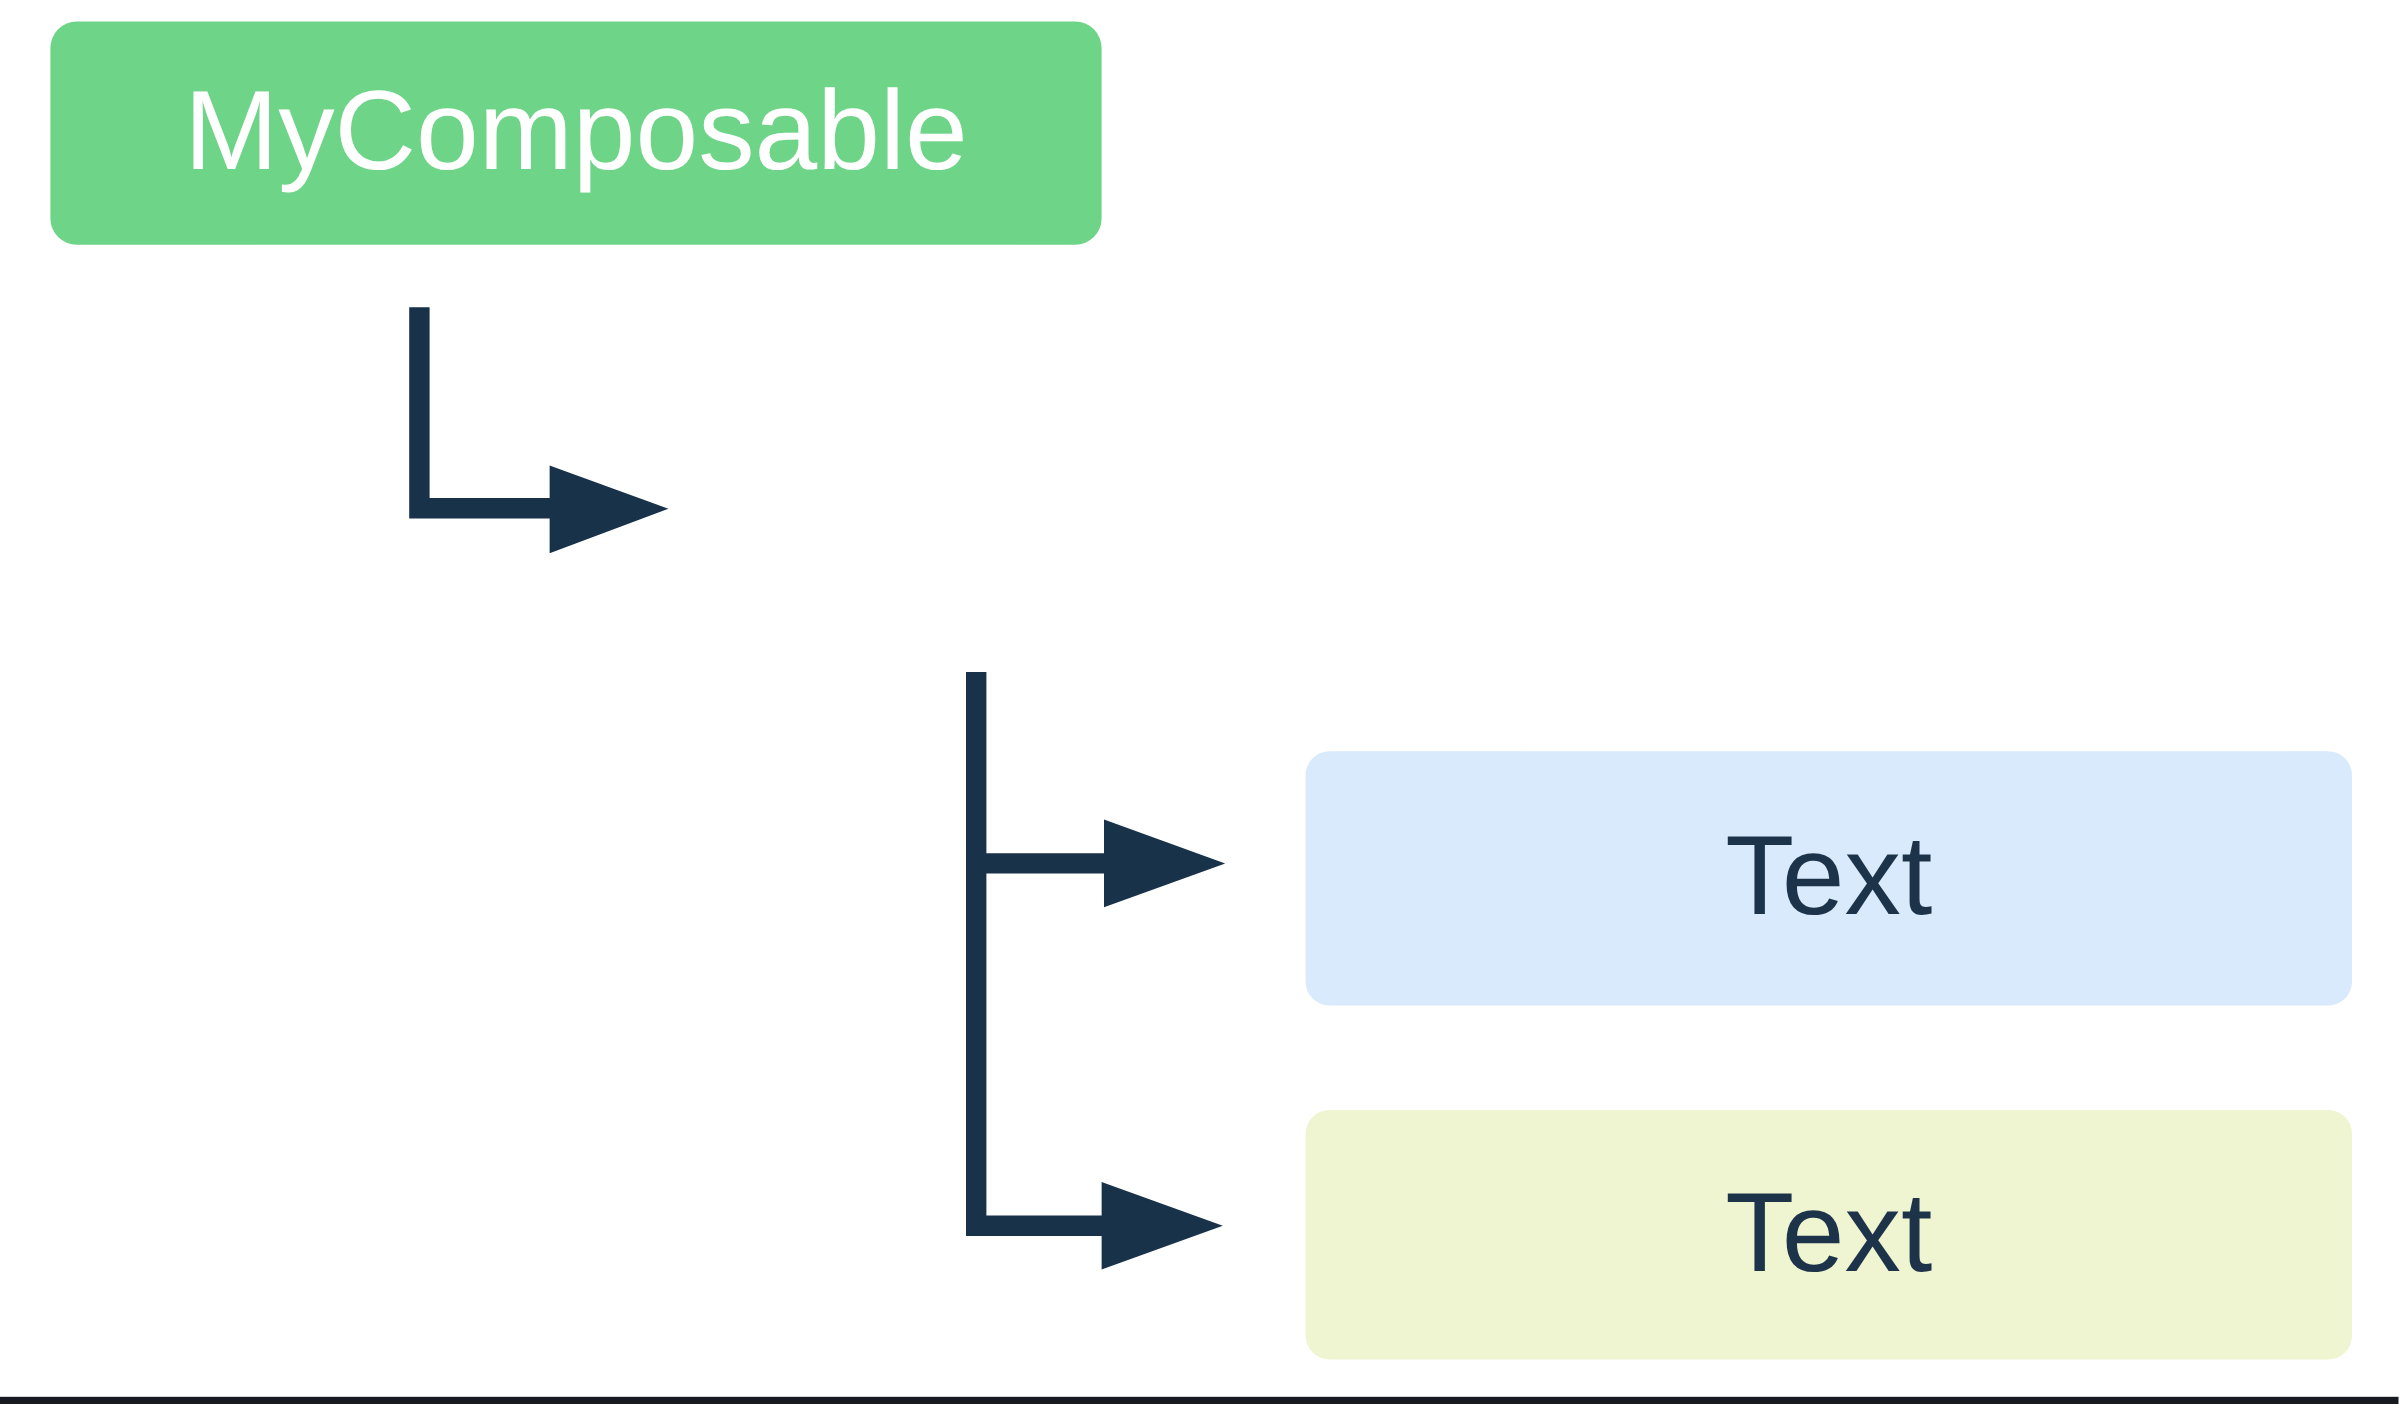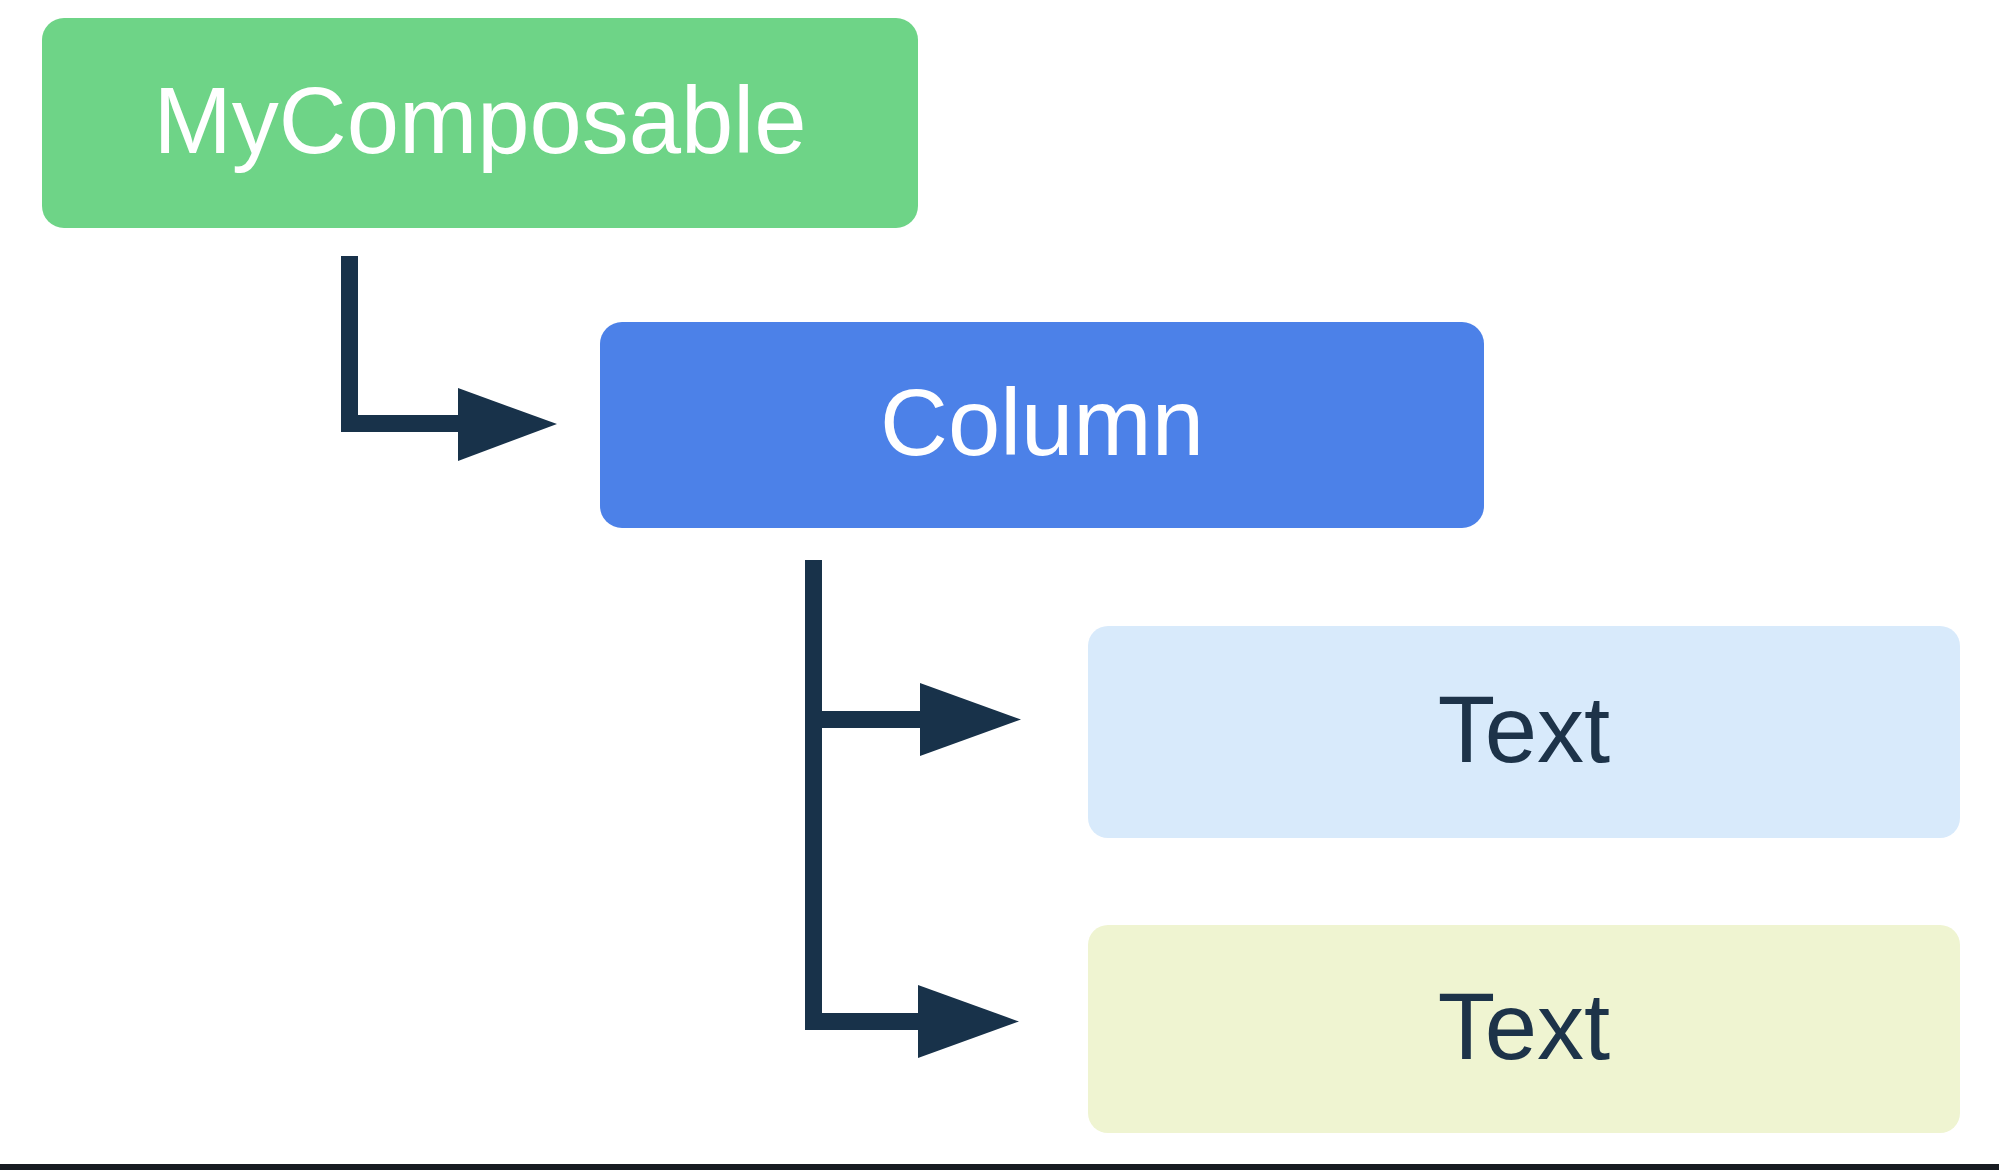--- a/index.html
+++ b/index.html
@@ -24,21 +24,21 @@
     box-sizing: border-box;
   }
   .node .label {
     font-size: 94px;
     font-weight: 400;
     line-height: 1;
     letter-spacing: 0px;
     white-space: nowrap;
     transform: translateY(-2px);
   }
-  .node-root   { left: 42px;   top: 18px;  width: 876px; height: 210px; }
+  .node-root   { left: 42px;   top: 18px;  width: 876px; height: 186px; }
   .node-column { left: 600px;  top: 322px; width: 884px; height: 206px; }
   .node-text1  { left: 1088px; top: 626px; width: 872px; height: 212px; border-radius: 20px; }
   .node-text2  { left: 1088px; top: 925px; width: 872px; height: 208px; border-radius: 20px; }
   .edges-layer {
     position: absolute;
     left: 0; top: 0;
     width: 1999px;
     height: 1170px;
     pointer-events: none;
   }
@@ -71,23 +71,20 @@
     <g>
       <path d="M 805 1021.5 L 922 1021.5" fill="none" stroke-width="17" style="stroke: rgb(24, 50, 74);"></path>
       <polygon points="918,985 918,1058 1019,1021.5" style="fill: rgb(24, 50, 74);"></polygon>
     </g>
   </svg>
 
   <div class="node node-root" style="background-color: rgb(110, 212, 135); color: rgb(255, 255, 255);">
     <span class="label">MyComposable</span>
   </div>
 
-  <div class="node node-column" style="background-color: rgb(76, 129, 232); color: rgb(255, 255, 255);">
-    <span class="label">Column</span>
-  </div>
 
   <div class="node node-text1" style="background-color: rgb(216, 234, 251); color: rgb(29, 51, 73);">
     <span class="label">Text</span>
   </div>
 
   <div class="node node-text2" style="background-color: rgb(239, 244, 209); color: rgb(29, 51, 73);">
     <span class="label">Text</span>
   </div>
 
   <div class="bottom-border" style="background-color: rgb(23, 27, 33);"></div>

